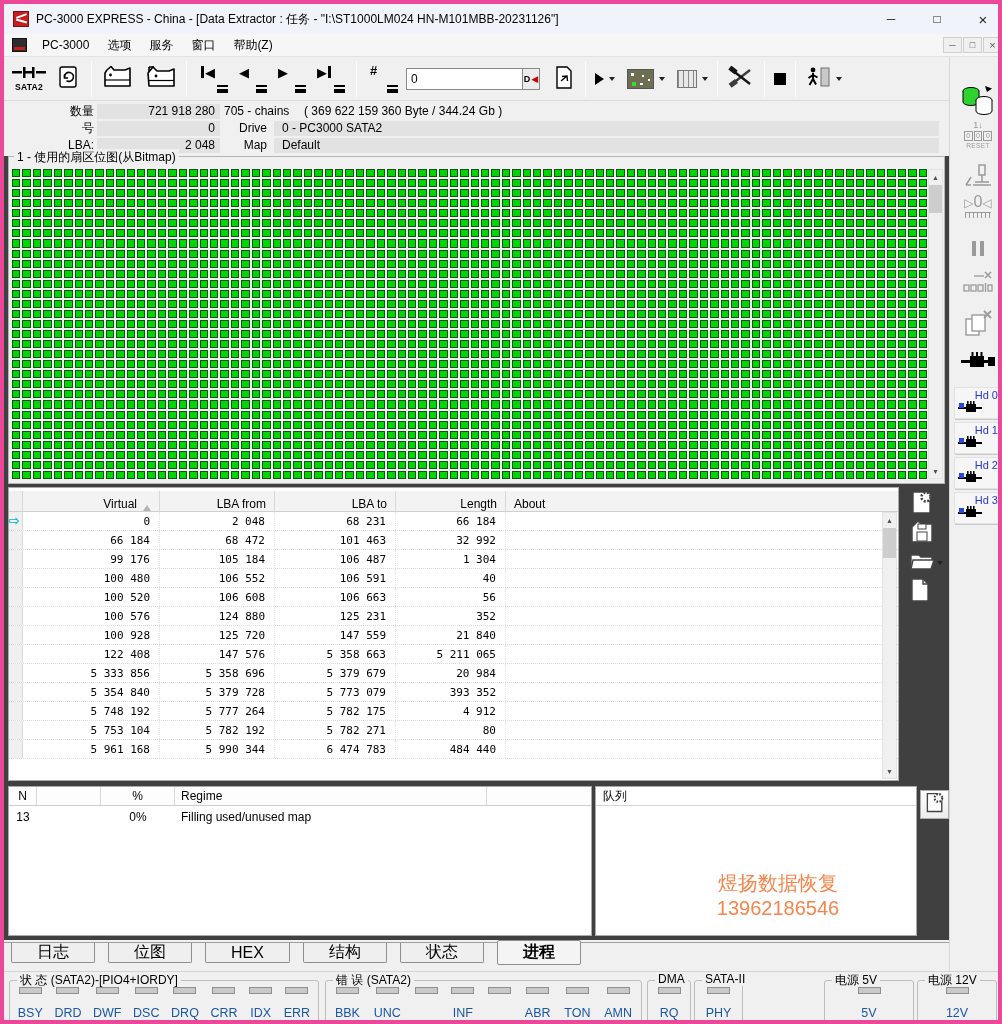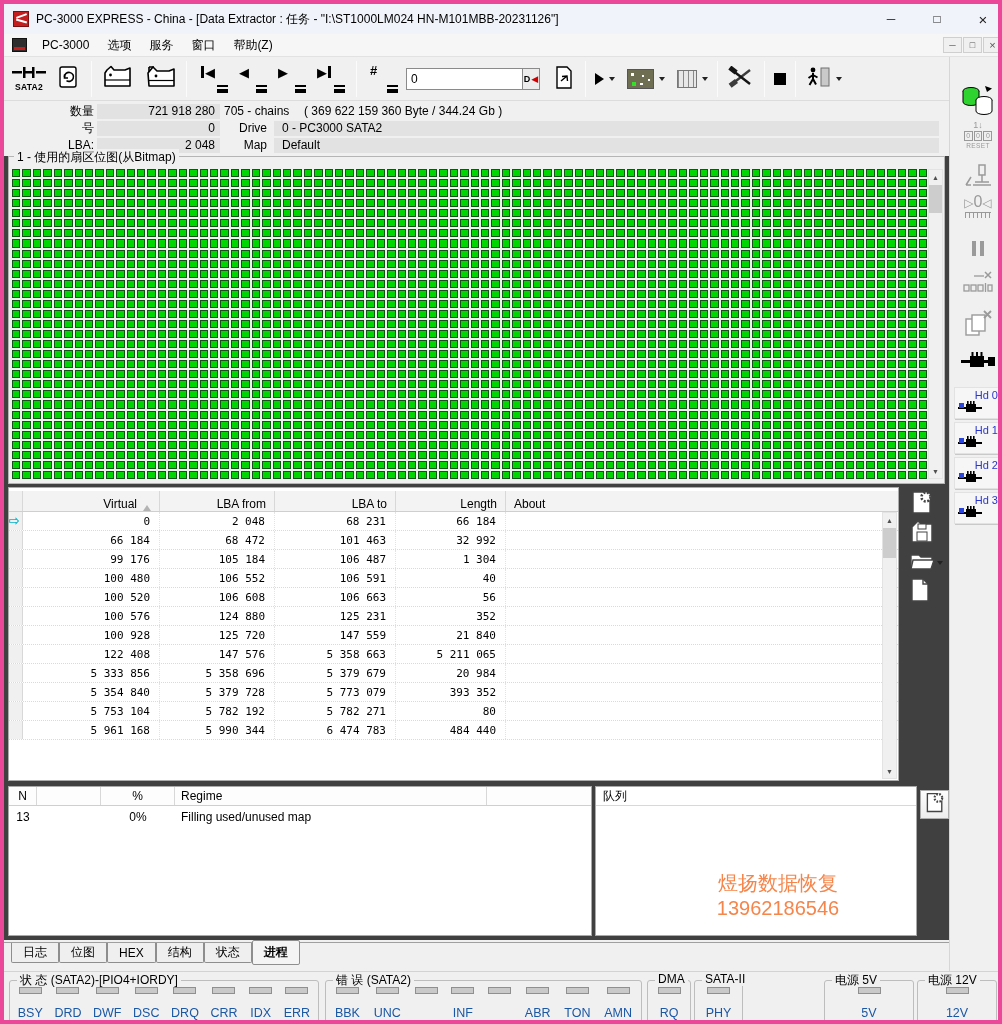--- a/index.html
+++ b/index.html
@@ -86,21 +86,21 @@
 .pcell{display:flex;align-items:center;padding:0 6px;font-size:12px}
 .pcell.p0{justify-content:center}.pcell.p2{justify-content:center}
 #proc-queue{position:absolute;left:591px;top:782px;width:322px;height:150px;background:#fff;border:1px solid #a9a9a9}
 .qhead{height:19px;border-bottom:1px solid #d8d8d8;display:flex;align-items:center;padding:0 7px;font-size:12px}
 .watermark{position:absolute;left:60px;right:16px;top:84px;text-align:center;font-size:20px;line-height:25px;color:var(--wm,#f5854a)}
 .qicon{position:absolute;left:916px;top:786px;width:29px;height:29px;border:1px solid #adadad;background:linear-gradient(#fdfdfd,#ededed);display:flex;align-items:center;justify-content:center}
 
 #tabbar{position:absolute;left:0;top:936px;width:945px;height:31px;background:#f0f0f0}
 #tabbar .topline{position:absolute;left:0;top:2px;width:945px;height:1px;background:#9f9f9f}
 .tabstrip{position:absolute;left:7px;top:3px;display:flex;align-items:flex-start}
-.tab{height:20px;padding:0 11px;border:1px solid #8e8e8e;border-top:none;border-radius:0 0 2px 2px;margin-right:0;display:flex;align-items:center;background:#efefef;font-size:12px}
+.tab{height:20px;padding:0 25px;border:1px solid #8e8e8e;border-top:none;border-radius:0 0 2px 2px;margin-right:13px;display:flex;align-items:center;background:#efefef;font-size:16px}
 .tab.active{height:25px;margin-top:-3px;background:#f4f4f4;border-top:1px solid #8e8e8e;border-radius:2px 2px 2px 2px;font-weight:bold}
 
 #statusbar{position:absolute;left:0;top:967px;width:1002px;height:57px;background:#f0f0f0;border-top:1px solid #d3d3d3}
 .sgroup{position:absolute;top:8px;height:43px;border:1px solid #bdbdbd;border-radius:3px}
 .gtitle{position:absolute;top:-9px;left:7px;background:#f0f0f0;padding:0 3px;font-size:12px;white-space:nowrap}
 .ledrow{position:absolute;left:2px;right:2px;top:6px;bottom:2px;display:flex;justify-content:space-around}
 .ledcol{display:flex;flex-direction:column;align-items:center;gap:12px}
 .led{width:23px;height:10px;background:#c9c9c9;border:1px solid #8f8f8f}
 .ledlabel{color:var(--bluelab,#1a57a5);font-size:12.5px;min-height:14px}
 .g0{left:5px;width:310px}.g1{left:321px;width:317px}.g2{left:643px;width:44px}.g3{left:690px;width:49px}.g4{left:820px;width:90px}.g5{left:913px;width:80px}
@@ -3110,20 +3110,28 @@
           <div class="ccell c2">5 379 679</div>
           <div class="ccell c3">20 984</div>
           <div class="ccell c4"></div>
         </div>
         <div class="crow">
           <div class="csel"></div>
           <div class="ccell c0">5 354 840</div>
           <div class="ccell c1">5 379 728</div>
           <div class="ccell c2">5 773 079</div>
           <div class="ccell c3">393 352</div>
+          <div class="ccell c4"></div>
+        </div>
+        <div class="crow">
+          <div class="csel"></div>
+          <div class="ccell c0">5 748 192</div>
+          <div class="ccell c1">5 777 264</div>
+          <div class="ccell c2">5 782 175</div>
+          <div class="ccell c3">4 912</div>
           <div class="ccell c4"></div>
         </div>
         <div class="crow">
           <div class="csel"></div>
           <div class="ccell c0">5 753 104</div>
           <div class="ccell c1">5 782 192</div>
           <div class="ccell c2">5 782 271</div>
           <div class="ccell c3">80</div>
           <div class="ccell c4"></div>
         </div>

